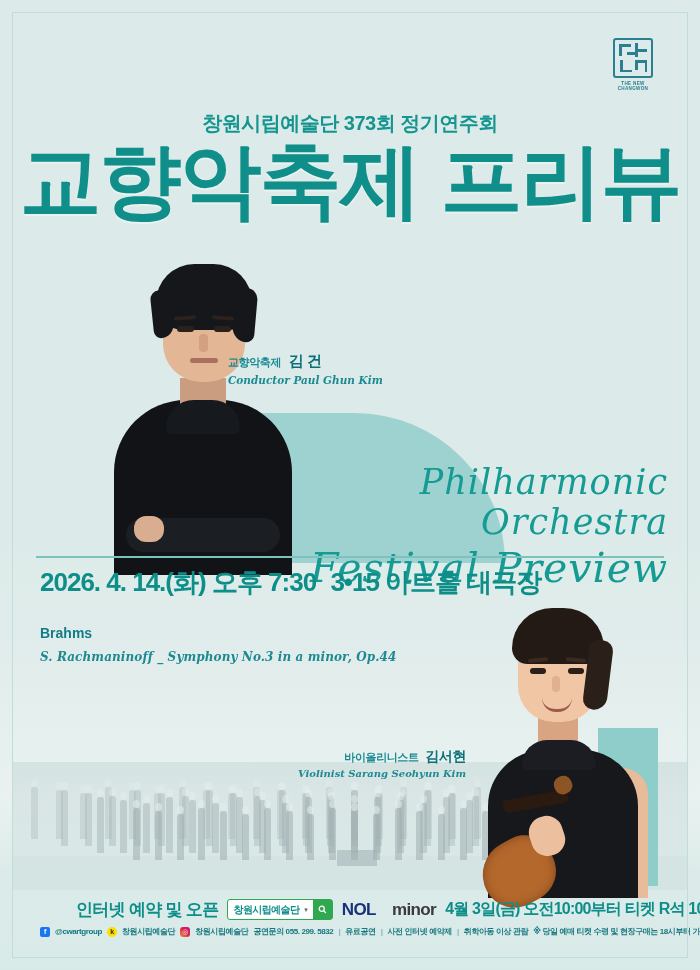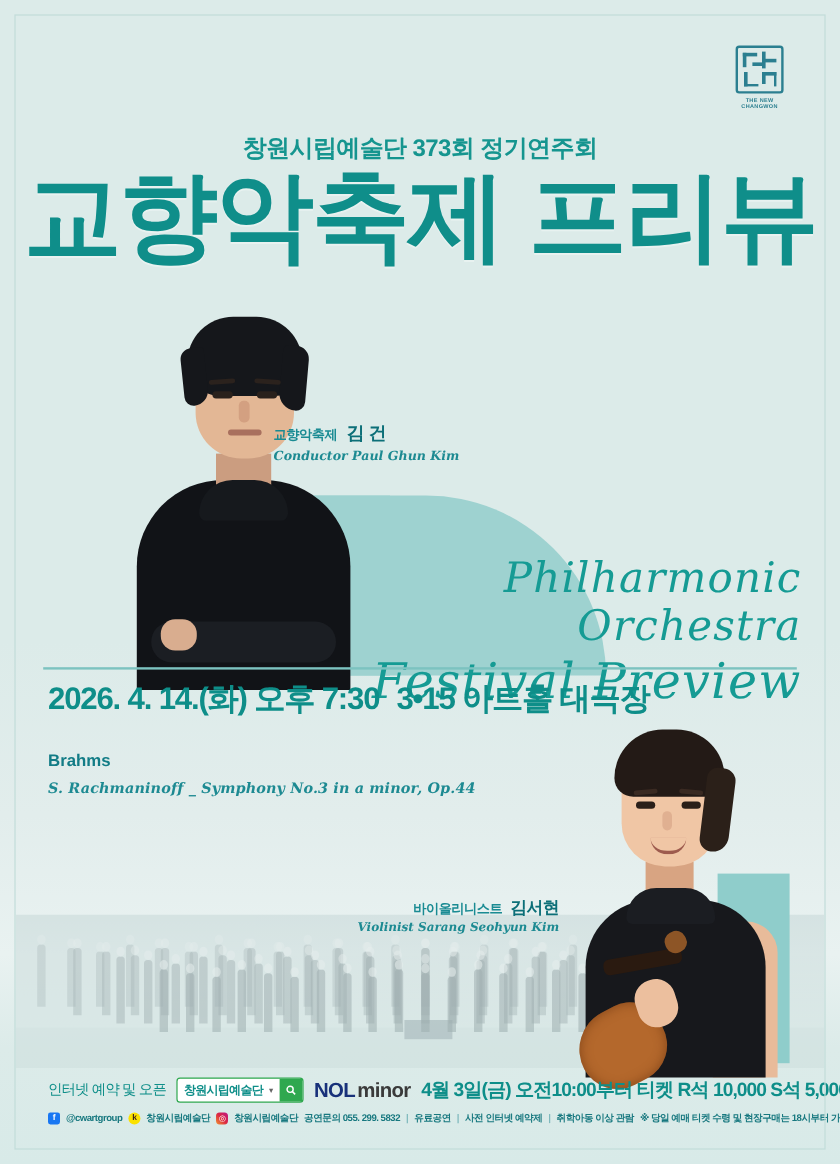--- a/index.html
+++ b/index.html
@@ -118,26 +118,26 @@
   
   .orch{position:absolute;left:13px;right:13px;top:762px;height:128px;overflow:hidden;opacity:.5;}
   .orch-floor{position:absolute;left:0;right:0;bottom:0;height:34px;background:#cddedd;}
   .orch-bg{position:absolute;left:0;right:0;top:0;height:94px;background:linear-gradient(180deg,#c4d6d6,#d5e4e3);}
   .orch-fig{position:absolute;bottom:30px;width:7px;background:#5f7277;border-radius:3px 3px 0 0;}
   .orch-fig::before{content:"";position:absolute;left:0px;top:-8px;width:7px;height:8px;background:#e6ecec;border-radius:50%;}
   .orch-pod{position:absolute;left:48%;bottom:24px;width:40px;height:16px;background:#93a6ab;}
 
   
   .booking{position:absolute;left:40px;right:34px;top:898px;display:flex;align-items:center;gap:9px;}
-  .bk-label{font-size:12px;font-weight:normal;color:#0e8e89;letter-spacing:-.7px;white-space:nowrap;}
+  .bk-label{font-size:17px;font-weight:bold;color:#0e8e89;letter-spacing:-.7px;white-space:nowrap;margin-left:36px;}
   .searchbox{display:flex;align-items:center;border:1.6px solid #2fa84f;border-radius:3px;background:#fff;height:19px;}
   .sb-text{font-size:10px;font-weight:bold;color:#0e8e89;padding:0 5px;letter-spacing:-.6px;white-space:nowrap;}
   .sb-caret{font-size:7px;color:#666;padding-right:5px;}
   .sb-btn{background:#2fa84f;color:#fff;width:19px;height:19px;display:flex;align-items:center;justify-content:center;font-size:10px;font-weight:bold;}
-  .nol{display:flex;align-items:baseline;gap:2px;white-space:nowrap;}
+  .nol{display:flex;align-items:baseline;gap:16px;white-space:nowrap;}
   .nol-a{font-size:17px;font-weight:bold;color:#18317a;letter-spacing:-.6px;}
   .nol-b{font-size:17px;font-weight:bold;color:#3a3a3a;letter-spacing:-.6px;}
   .bk-open{font-size:16px;font-weight:bold;color:#0e8e89;letter-spacing:-.8px;white-space:nowrap;}
 
   
   .footer{position:absolute;left:40px;right:30px;top:926px;display:flex;align-items:center;gap:5px;
     font-size:8px;color:#17787f;font-weight:bold;white-space:nowrap;letter-spacing:-.4px;}
   .ic{width:10px;height:10px;border-radius:2px;display:inline-flex;align-items:center;justify-content:center;
     font-size:7px;color:#fff;font-weight:bold;flex:none;}
   .ic-fb{background:#1877f2;}

